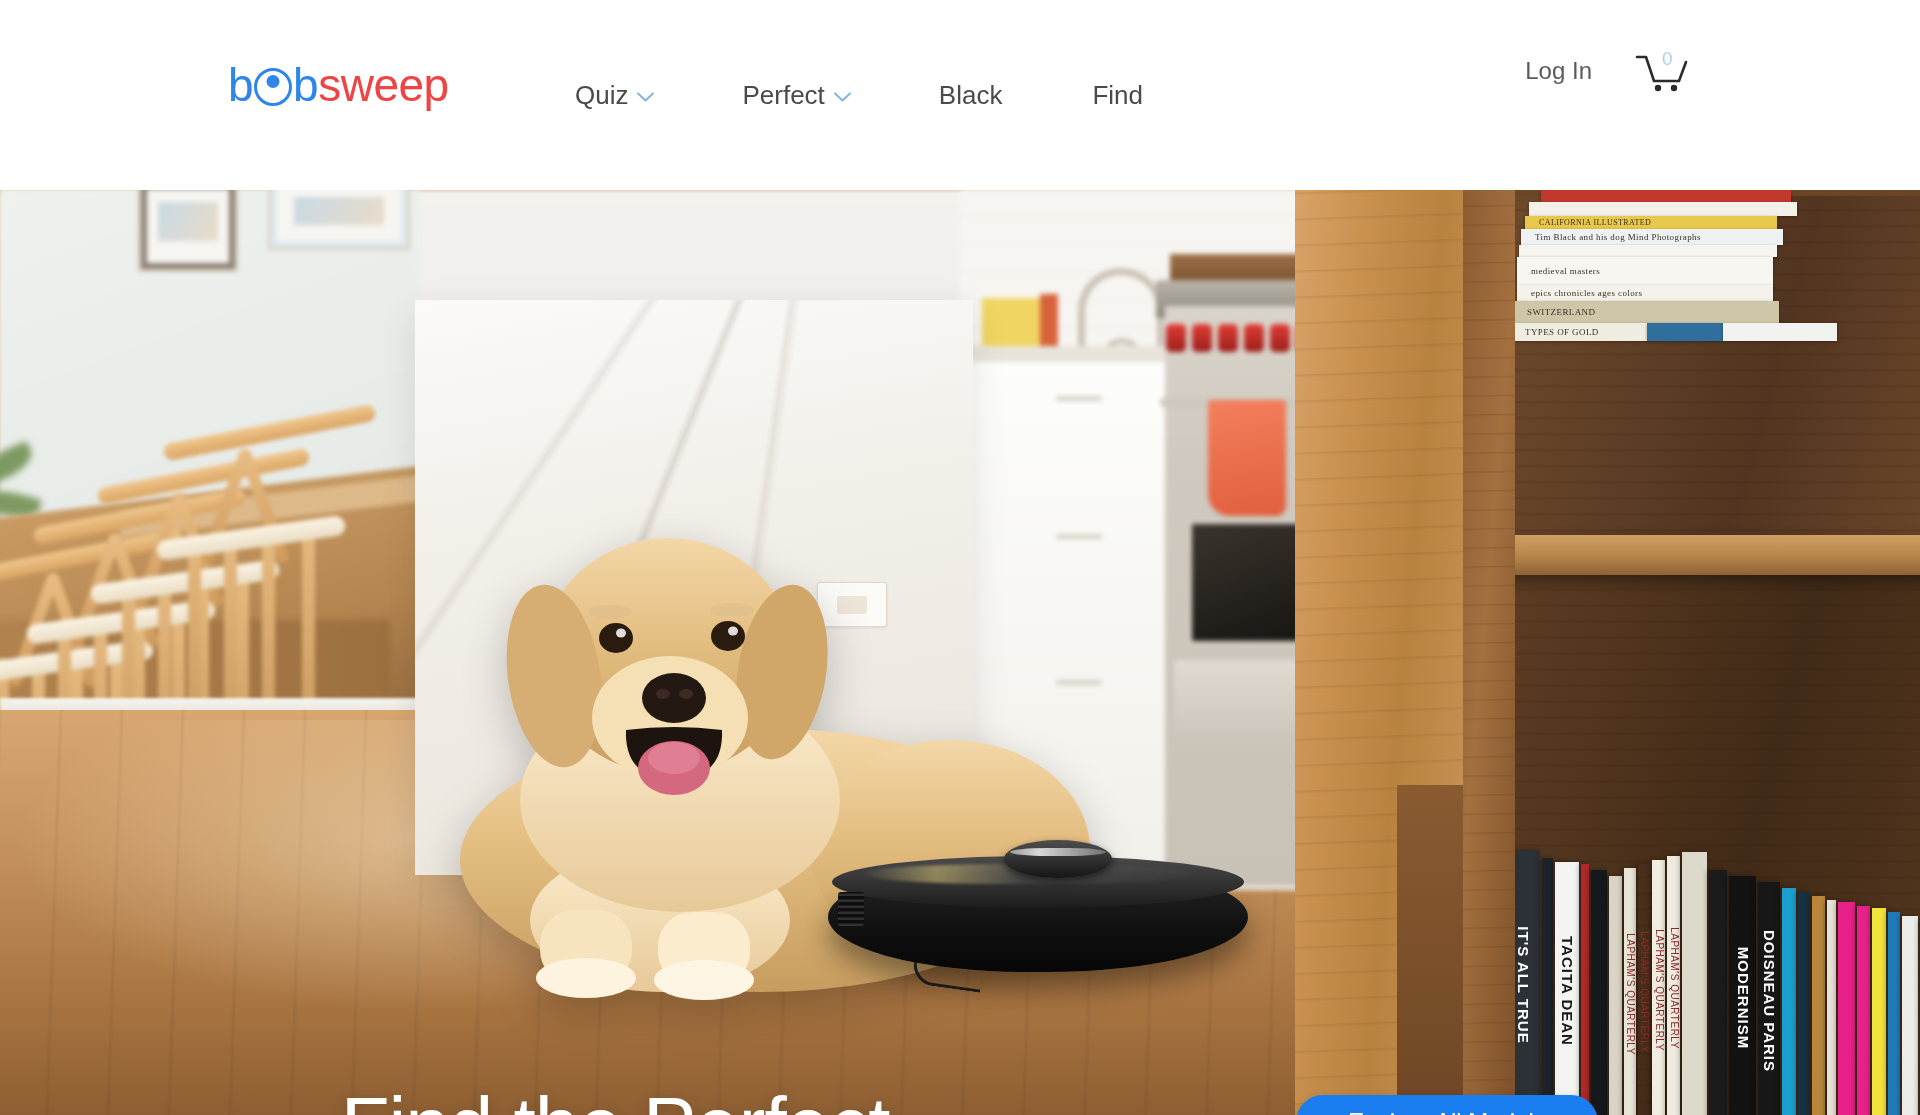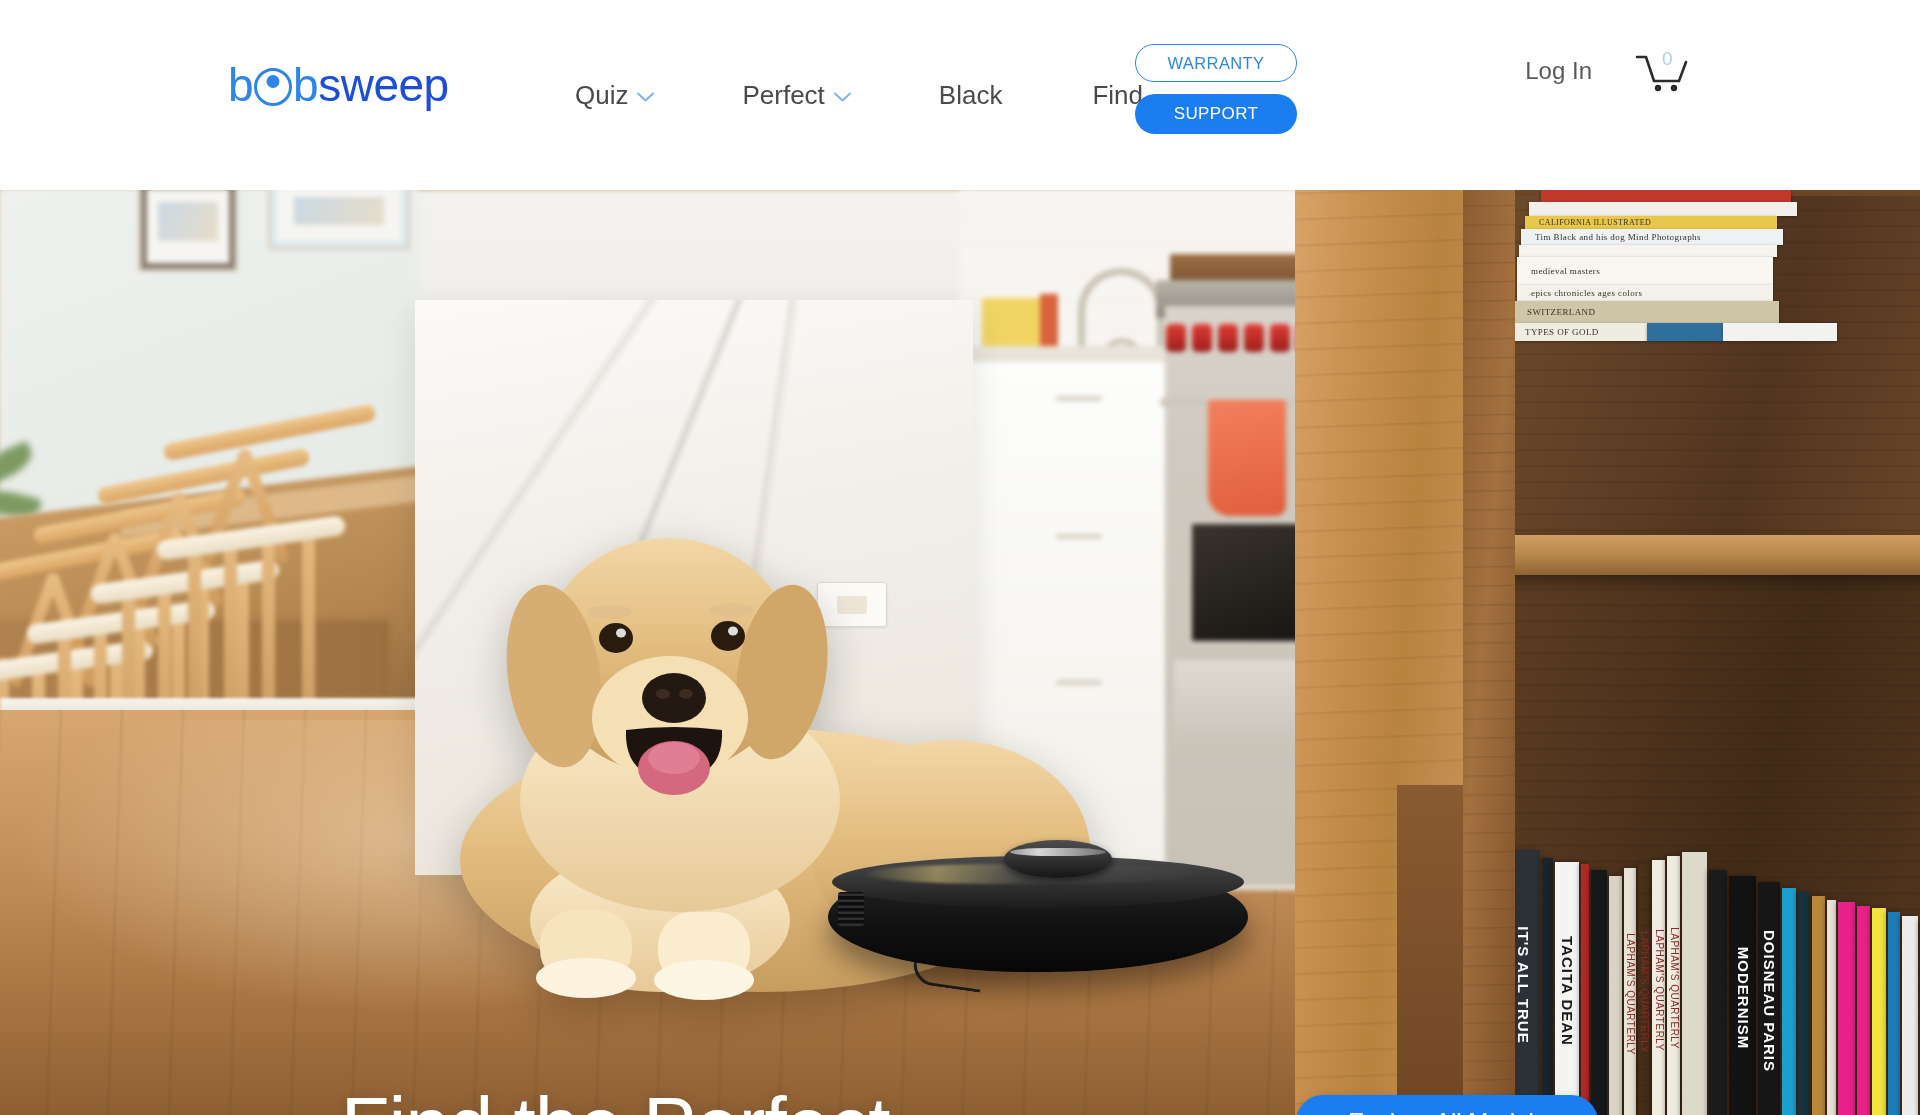--- a/index.html
+++ b/index.html
@@ -19,21 +19,21 @@
   }
 
   
   .logo {
     position:absolute; left:228px; top:62px;
     font-size:46px; letter-spacing:-0.5px;
     line-height:1; white-space:nowrap;
     display:flex; align-items:center;
   }
   .logo .b1, .logo .b2 { color:#2f86e8; font-weight:300; }
-  .logo .sweep { color:#1d4ed8; font-weight:300; }
+  .logo .sweep { color:#ef4444; font-weight:300; }
   .logo-eye {
     position:relative;
     width:38px; height:38px;
     border:3.5px solid #2f86e8;
     border-radius:50%;
     margin:0 1px;
     display:inline-block;
     top:2px;
   }
   .logo-eye::after {
@@ -460,24 +460,20 @@
       </span>
     </div>
     <div class="nav-item">
       <span>Black</span>
     </div>
     <div class="nav-item">
       <span>Find</span>
     </div>
   </nav>
 
-  <div class="hdr-btns">
-    <button class="btn-warranty">WARRANTY</button>
-    <button class="btn-support">SUPPORT</button>
-  </div>
 
   <div class="hdr-right">
     <div class="login">Log In</div>
     <div class="cart">
       <span class="cart-count">0</span>
       <svg width="58" height="42" viewBox="0 0 58 42">
         <path d="M3 4 H12 L20 28 H45 L52 9" fill="none" stroke="#2b2b2b" stroke-width="2.6" stroke-linecap="round" stroke-linejoin="round"></path>
         <circle cx="24" cy="35" r="3.2" fill="#2b2b2b"></circle>
         <circle cx="40" cy="35" r="3.2" fill="#2b2b2b"></circle>
       </svg>

